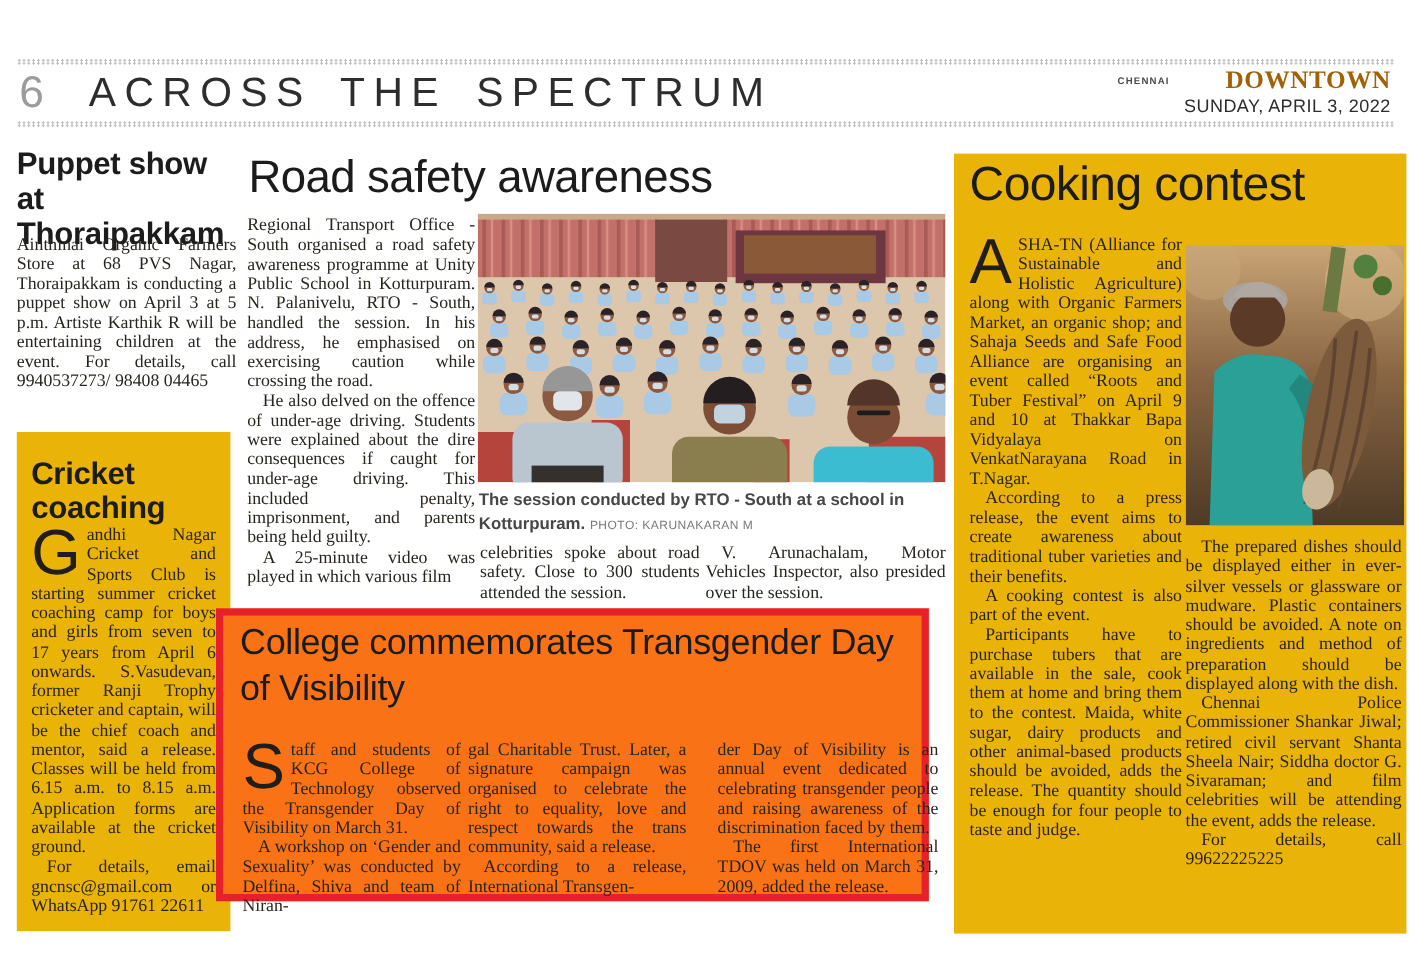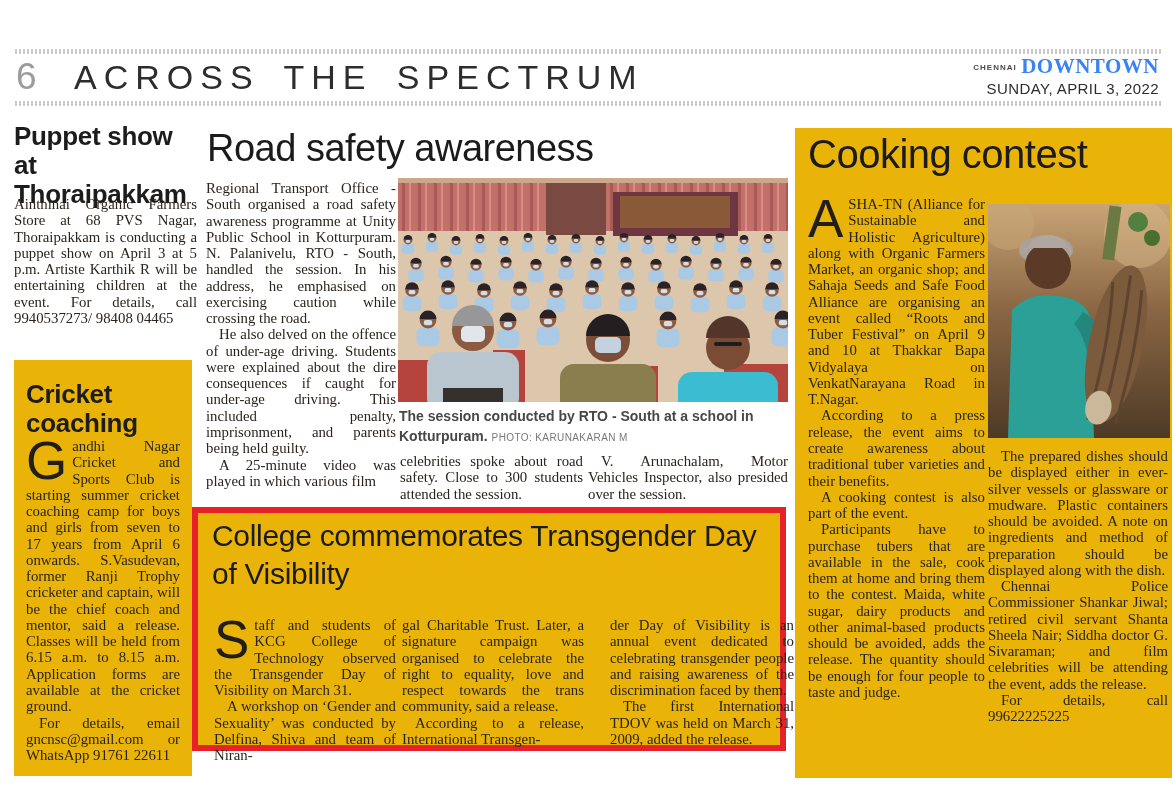--- a/index.html
+++ b/index.html
@@ -8,36 +8,36 @@
   .rule{position:absolute;height:5px;left:14px;width:1148px;
         background-image:radial-gradient(circle,#b9b9b9 0.9px,transparent 1.1px);
         background-size:4px 2.5px;}
   .rule-top{top:49px;}
   .rule-bottom{top:101px;}
   .pagenum{position:absolute;left:16px;top:56px;font-size:37px;color:#9c9c9c;font-weight:500;}
   .section-title{position:absolute;left:74px;top:58px;font-size:34px;color:#2d2d2d;
         letter-spacing:7px;word-spacing:8px;font-weight:400;}
   .masthead{position:absolute;right:16px;top:55px;text-align:right;line-height:1.1;}
   .mast-city{font-size:8px;letter-spacing:1px;color:#4a4a4a;font-weight:700;vertical-align:3px;}
-  .mast-name{font-family:"Liberation Serif",serif;font-weight:700;font-size:21px;color:#3b82f6;letter-spacing:0.5px;}
+  .mast-name{font-family:"Liberation Serif",serif;font-weight:700;font-size:21px;color:#a16207;letter-spacing:0.5px;margin-left:42px;}
   .mast-date{font-size:15px;color:#2c2c2c;letter-spacing:0.4px;font-weight:500;margin-top:3px;}
 
   .t-md{position:absolute;font-size:26px;line-height:1.12;font-weight:700;color:#1c1c1c;margin:0;letter-spacing:-0.3px;}
   .headline-xl{position:absolute;font-size:38px;font-weight:500;color:#1b1b1b;margin:0;letter-spacing:-0.5px;}
   .body-copy{position:absolute;font-family:"Liberation Serif",serif;font-size:14.8px;line-height:1.1;
         text-align:justify;color:#29241e;}
   .body-copy p{margin:0;}
   .body-copy p.ind{text-indent:13px;}
   .dropcap{float:left;font-family:"Liberation Sans",sans-serif;font-size:53px;line-height:42px;
         padding:2px 5px 0 0;color:#211d18;}
   .cream{position:absolute;background:#eab308;overflow:hidden;}
   .caption{position:absolute;font-size:14px;font-weight:700;color:#474747;line-height:1.4;}
   .credit{font-size:10px;color:#787878;font-weight:400;letter-spacing:0.4px;margin-top:36px;}
-  .redbox{position:absolute;left:192px;top:507px;width:594px;height:244px;
-        border:6px solid #e62129;box-sizing:border-box;background:#eab308;}
+  .redbox{position:absolute;left:180px;top:507px;width:594px;height:244px;
+        border:6px solid #e62129;box-sizing:border-box;background:#f97316;}
   .redbox h2{position:absolute;left:14px;top:4px;width:560px;font-size:30px;line-height:1.26;
         font-weight:500;color:#1b1b1b;margin:0;letter-spacing:-0.3px;}
   .photo{position:absolute;overflow:hidden;}
   .photo svg{display:block;}
 </style>
 </head>
 <body>
 
 <div class="page">
 

